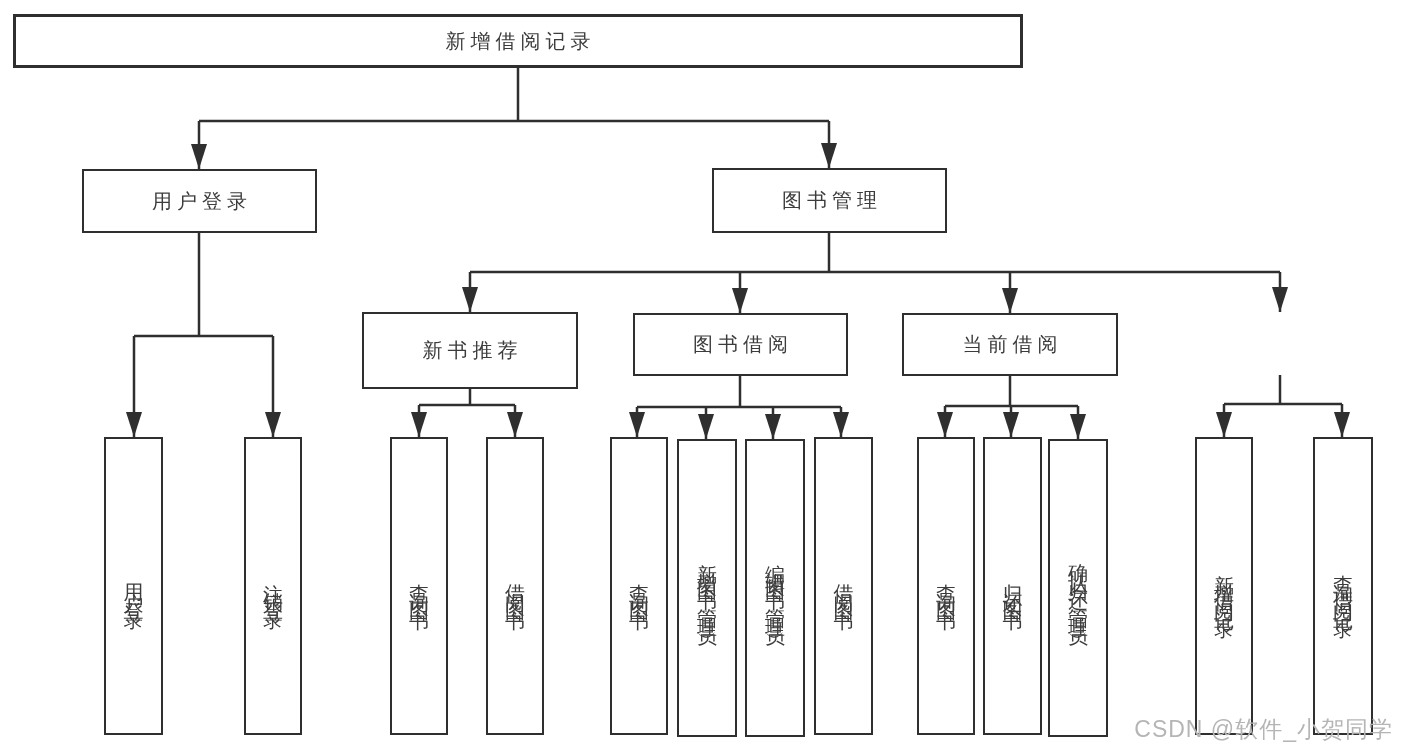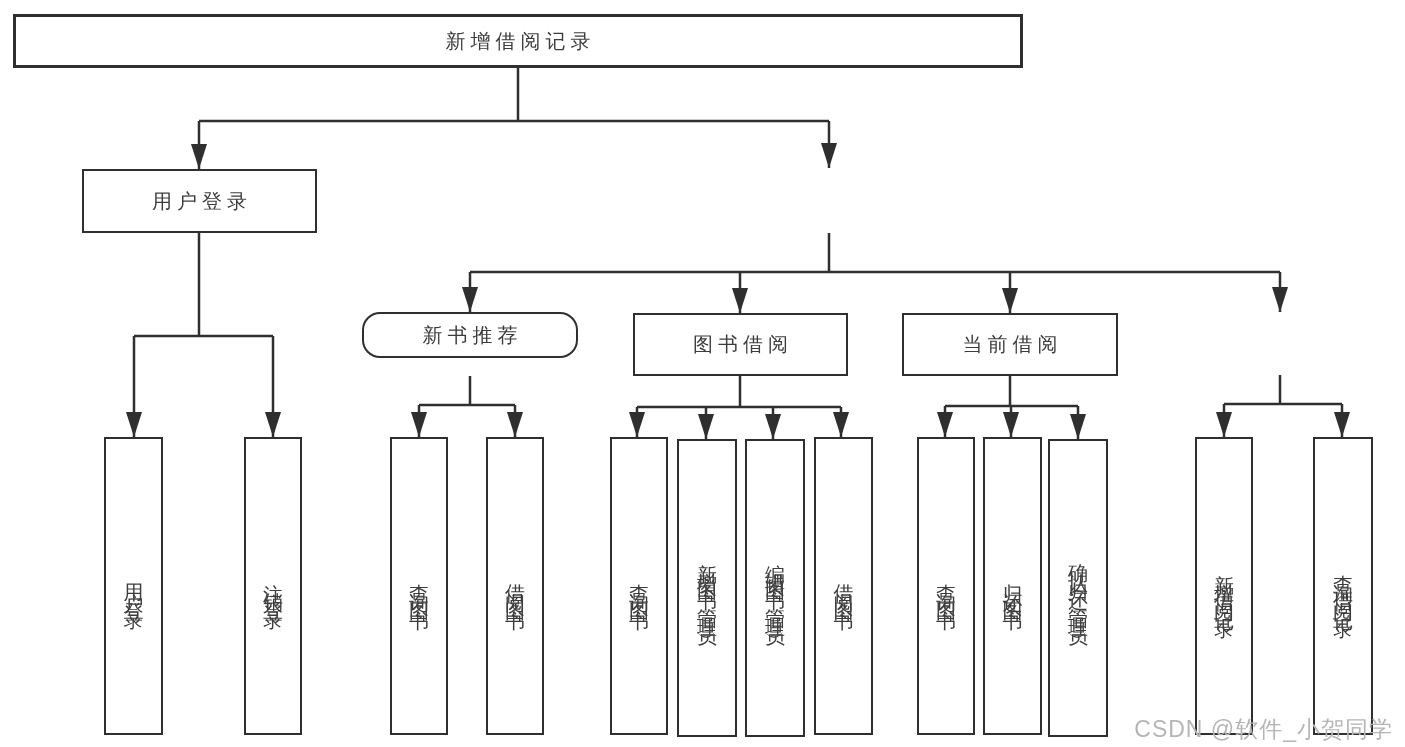--- a/index.html
+++ b/index.html
@@ -121,22 +121,25 @@
     </g>
   </svg>
 
   <div class="node root-node" style="left:13px; top:14px; width:1010px; height:54px;">
     <span class="hlabel">新增借阅记录</span>
   </div>
 
   <div class="node" style="left:82px; top:169px; width:235px; height:64px;">
     <span class="hlabel">用户登录</span>
   </div>
+  <div class="node" style="left:712px; top:168px; width:235px; height:65px;">
+    <span class="hlabel">图书管理</span>
+  </div>
 
-  <div class="node" style="left:362px; top:312px; width:216px; height:46px;border-radius:18px;">
+  <div class="node" style="left:362px; top:312px; width:216px; height:77px;">
     <span class="hlabel">新书推荐</span>
   </div>
   <div class="node" style="left:902px; top:313px; width:216px; height:63px;">
     <span class="hlabel">当前借阅</span>
   </div>
   <div class="node" style="left:633px; top:313px; width:215px; height:63px;">
     <span class="hlabel">图书借阅</span>
   </div>
 
   <div class="node vnode" style="left:104px; top:437px; width:59px; height:298px;">

